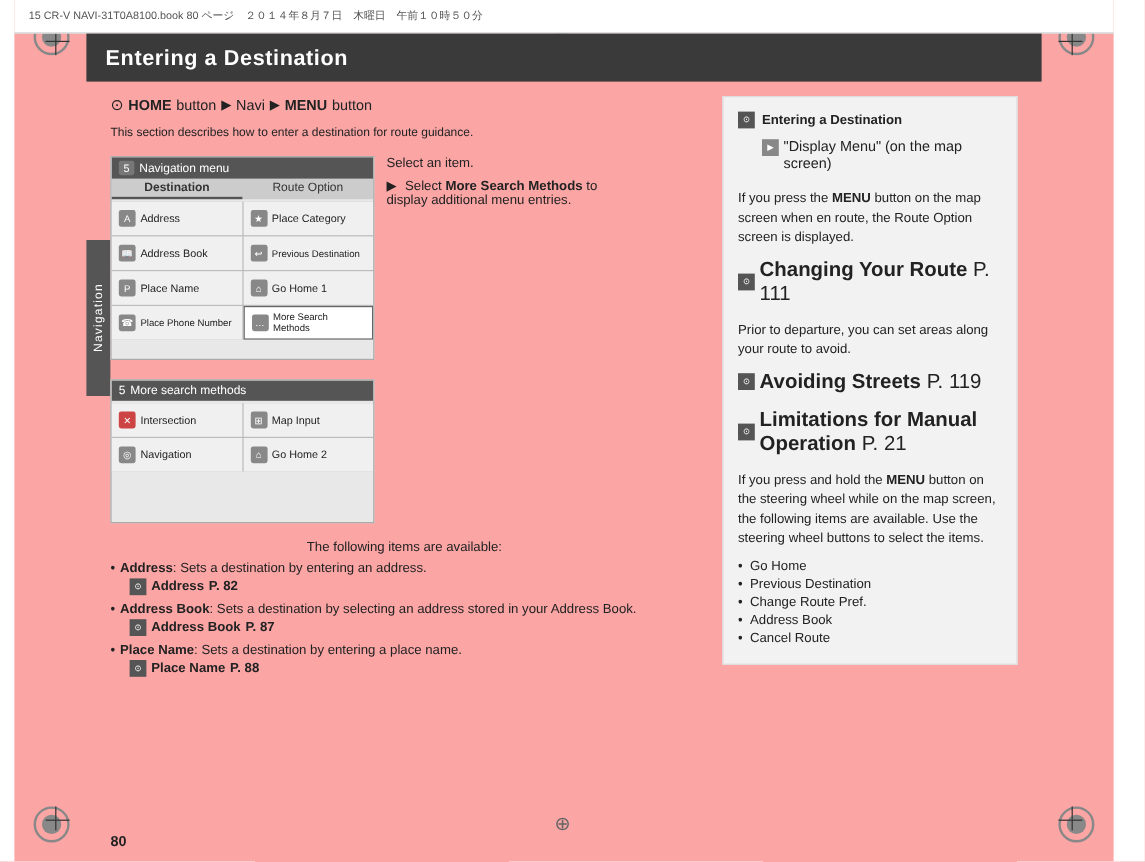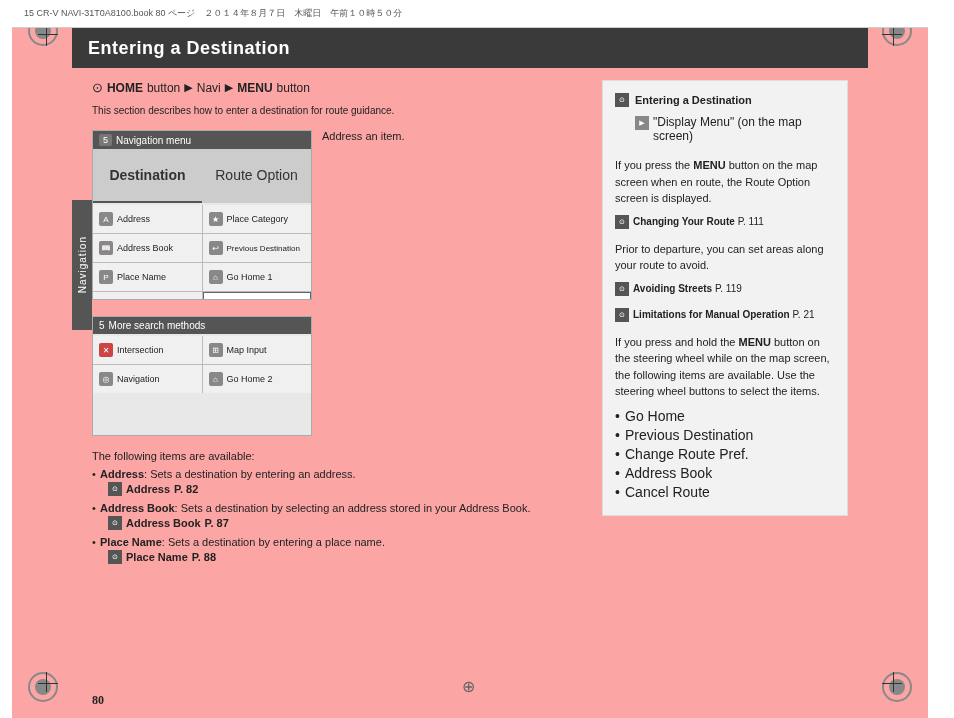--- a/index.html
+++ b/index.html
@@ -144,22 +144,22 @@
       padding: 1px 4px;
       border-radius: 2px;
     }
     .nav-menu-tabs {
       display: flex;
       background: #ccc;
     }
     .nav-menu-tab {
       flex: 1;
       text-align: center;
-      font-size: 14px;
-      padding: 18px 0;
+      font-size: 10px;
+      padding: 2px 0;
       border-bottom: 2px solid transparent;
       color: #333;
     }
     .nav-menu-tab.active {
       border-bottom: 2px solid #555;
       font-weight: bold;
     }
     .nav-menu-grid {
       display: grid;
       grid-template-columns: 1fr 1fr;
@@ -270,21 +270,20 @@
       font-size: 11px;
     }
 
     
     .page-number {
       position: absolute;
       bottom: 10px;
       left: 80px;
       font-size: 12px;
       font-weight: bold;
-      font-family: Liberation Serif, serif;
     }
 
     
     .right-col {
       position: absolute;
       top: 0;
       left: 510px;
       right: 0;
       background: #f2f2f2;
       border: 1px solid #ddd;
@@ -350,28 +349,28 @@
       height: 14px;
       background: #555;
       color: #fff;
       font-size: 7px;
       display: inline-flex;
       align-items: center;
       justify-content: center;
       flex-shrink: 0;
     }
     .right-ref-text {
-      font-size: 10px;
+      font-size: 17px;
     }
 
     .right-bullet-list {
       margin-top: 6px;
     }
     .right-bullet-item {
-      font-size: 14px;
+      font-size: 11px;
       margin-bottom: 3px;
       padding-left: 10px;
       position: relative;
     }
     .right-bullet-item::before {
       content: '•';
       position: absolute;
       left: 0;
     }
 
@@ -549,21 +548,26 @@
               <span style="font-size:8px;">Place Phone Number</span>
             </div>
             <div class="nav-menu-item highlighted">
               <div class="item-icon">…</div>
               <span style="font-size:8px;">More Search Methods</span>
             </div>
           </div>
         </div>
 
         <div class="select-area" style="position:relative; top:0; left:0; width:200px;">
-          <div class="select-line" style="margin-bottom:6px;">Address an item.</div>
+          <div class="select-line" style="margin-bottom:6px;">Select an item.</div>
+          <div class="select-line">
+            <span class="select-arrow">▶</span>
+            <span>Select <strong>More Search Methods</strong></span>
+            <span>to display additional menu entries.</span>
+          </div>
         </div>
       </div>
 
       <div class="more-search-img">
         <div class="more-search-header">
           <span class="nav-number">5</span>
           <span>More search methods</span>
         </div>
         <div class="nav-menu-grid">
           <div class="nav-menu-item">
@@ -579,21 +583,21 @@
             <span>Navigation</span>
           </div>
           <div class="nav-menu-item">
             <div class="item-icon">⌂</div>
             <span>Go Home 2</span>
           </div>
         </div>
       </div>
 
       <div class="bullet-list" style="margin-top:14px;">
-        <div style="font-size:11px; margin-bottom:6px;">The following items are available:</div>
+        <div style="font-size:11px; margin-bottom:6px;text-align:center;">The following items are available:</div>
 
         <div class="bullet-item">
           <strong>Address</strong><span>: Sets a destination by entering an address.</span>
           <div class="bullet-sub">
             <span class="ref-icon">⊙</span>
             <span class="ref-text">Address </span>
             <span class="page-ref">P. 82</span>
           </div>
         </div>
 

